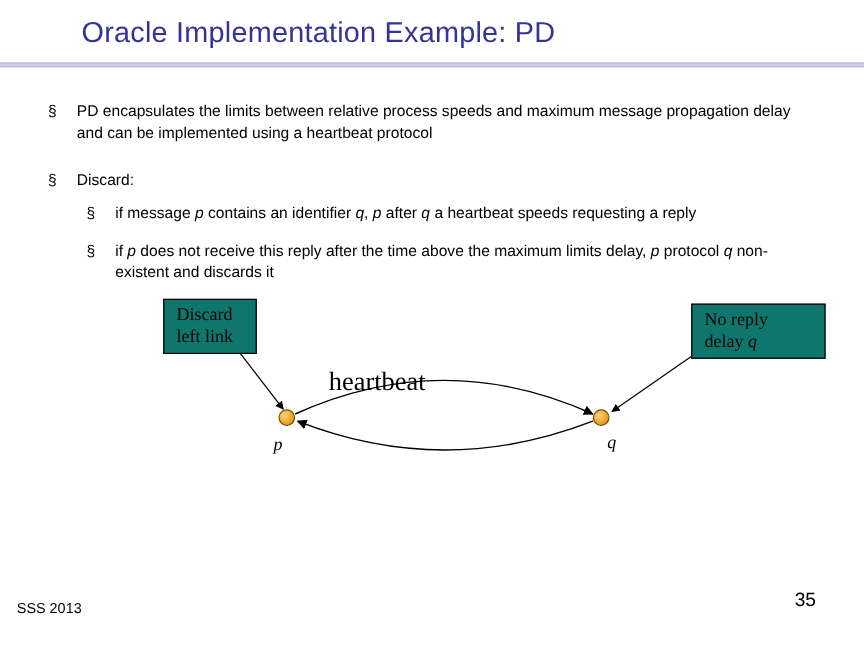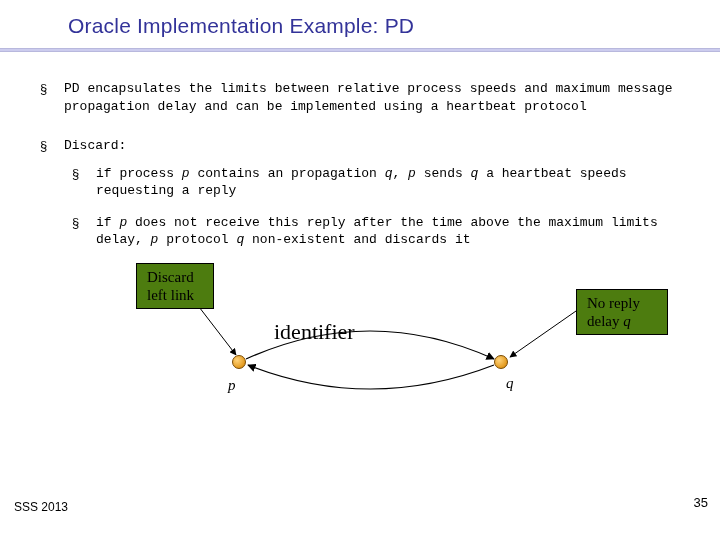--- a/index.html
+++ b/index.html
@@ -9,21 +9,21 @@
     background: #fff;
     font-family: Arial, Helvetica, sans-serif;
     color: #000;
     position: relative;
     overflow: hidden;
   }
   .title-area {
     padding: 14px 0 0 68px;
   }
   .title {
-    font-size: 21px;
+    font-size: 24px;
     color: #333399;
     font-weight: 400;
     letter-spacing: 0.2px;
   }
   .rule {
     margin-top: 10px;
     height: 4px;
     width: 100%;
     background: #ccccee;
     border-top: 1px solid #b8b8dd;
@@ -36,46 +36,46 @@
   }
   .bullet-row {
     display: flex;
     margin-bottom: 22px;
   }
   .bmark {
     width: 24px;
     flex: 0 0 24px;
     font-family: Arial, sans-serif;
   }
-  .btext { flex: 1; font-family: Liberation Mono, monospace; }
+  .btext { flex: 1; }
   .sub-list { margin-top: 10px; }
   .sub-row {
     display: flex;
     margin: 0 0 14px 32px;
   }
   .sub-row .bmark { width: 24px; flex: 0 0 24px; }
   .ital { font-style: italic; }
 
   .diagram {
     position: relative;
     height: 170px;
     margin-top: 4px;
   }
   .box {
     position: absolute;
     border: 1px solid #000;
-    background: #4d7c0f;
+    background: #0f766e;
     padding: 4px 10px;
     font-family: "Times New Roman", Times, serif;
     font-size: 15px;
     line-height: 1.2;
     text-align: left;
   }
   .box-left { left: 96px; top: 0; width: 78px; }
-  .box-right { left: 536px; top: 26px; width: 92px; }
+  .box-right { left: 536px; top: 4px; width: 112px; }
   .heartbeat {
     position: absolute;
     left: 234px; top: 54px;
     font-family: "Times New Roman", Times, serif;
     font-size: 22px;
   }
   .node {
     position: absolute;
     width: 14px; height: 14px;
     border-radius: 50%;
@@ -95,23 +95,23 @@
 
   .svg-layer {
     position: absolute;
     left: 0; top: 0;
     width: 100%; height: 100%;
     pointer-events: none;
   }
 
   .footer-num {
     position: absolute;
-    right: 12px;
+    right: 40px;
     bottom: 30px;
-    font-size: 13px;
+    font-size: 16px;
   }
   .footer-tag {
     position: absolute;
     left: 14px;
     bottom: 26px;
     font-size: 12px;
   }
 </style>
 </head>
 <body>
@@ -130,21 +130,21 @@
 
   <div class="bullet-row" style="margin-bottom:8px;">
     <div class="bmark">§</div>
     <div class="btext">Discard:</div>
   </div>
 
   <div class="sub-list">
     <div class="sub-row">
       <div class="bmark">§</div>
       <div class="btext">
-        <span>if process </span><span class="ital">p</span><span> contains an propagation </span><span class="ital">q</span><span>, </span><span class="ital">p</span><span> sends </span><span class="ital">q</span><span> a heartbeat speeds requesting a reply</span>
+        <span>if message </span><span class="ital">p</span><span> contains an identifier </span><span class="ital">q</span><span>, </span><span class="ital">p</span><span> after </span><span class="ital">q</span><span> a heartbeat speeds requesting a reply</span>
       </div>
     </div>
     <div class="sub-row">
       <div class="bmark">§</div>
       <div class="btext">
         <span>if </span><span class="ital">p</span><span> does not receive this reply after the time above the maximum limits delay, </span><span class="ital">p</span><span> protocol </span><span class="ital">q</span><span> non-existent and discards it</span>
       </div>
     </div>
   </div>
 
@@ -170,21 +170,21 @@
       <div>left link</div>
     </div>
 
     <div class="box box-right">
       <div>No reply</div>
       <div>
         <span>delay </span><span class="ital">q</span>
       </div>
     </div>
 
-    <div class="heartbeat">identifier</div>
+    <div class="heartbeat">heartbeat</div>
 
     <div class="node node-p"></div>
     <div class="node node-q"></div>
     <div class="node-label label-p">p</div>
     <div class="node-label label-q">q</div>
   </div>
 
 </div>
 
 <div class="footer-num">35</div>

